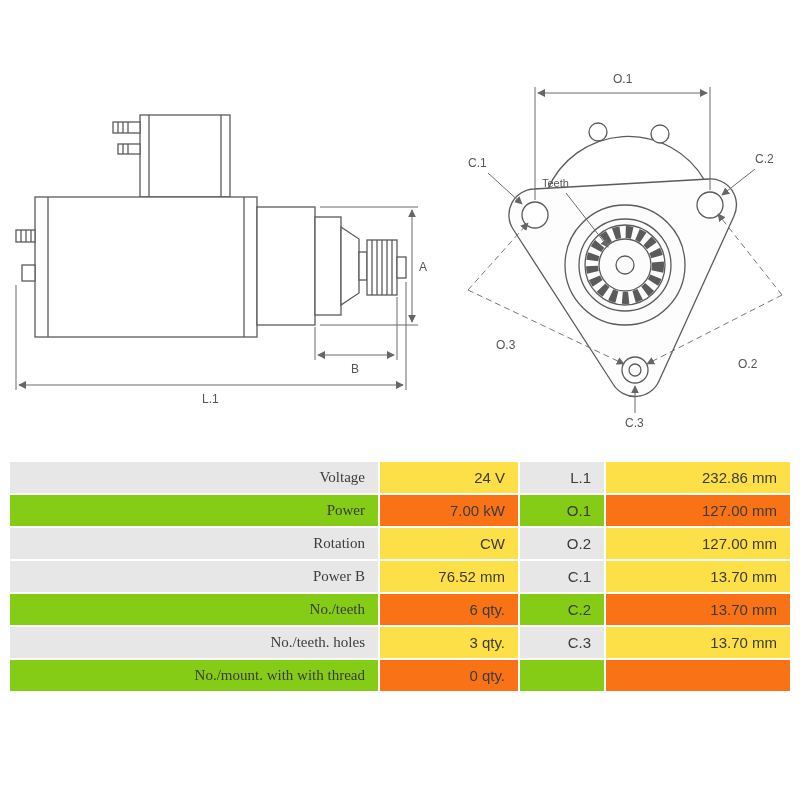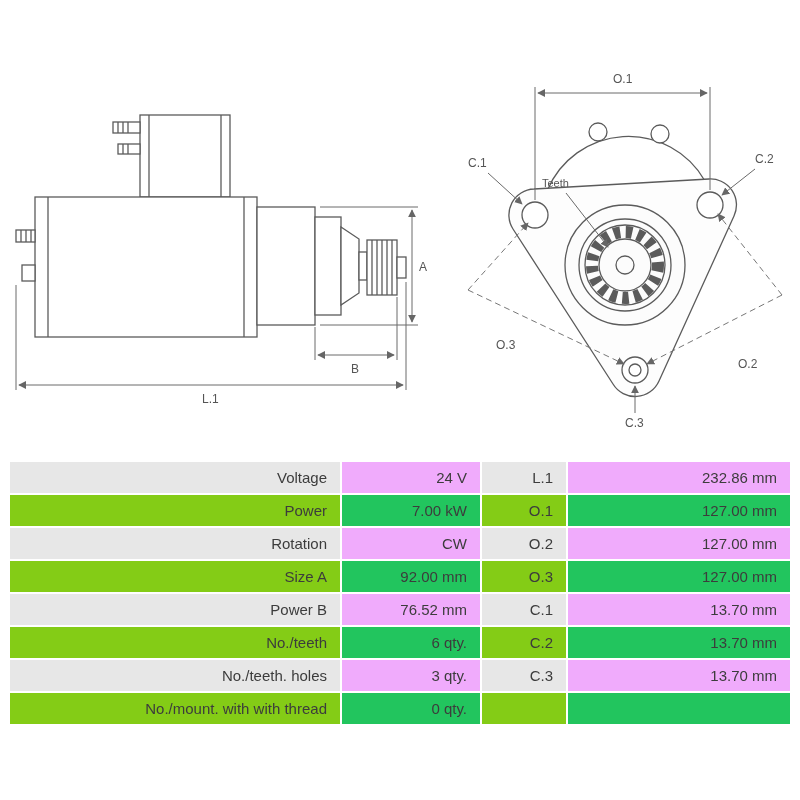--- a/index.html
+++ b/index.html
@@ -10,28 +10,28 @@
   .svg-side  { position:absolute; left:10px;  top:60px; }
   .svg-front { position:absolute; left:450px; top:55px; }
 
   svg text { font-family:"Liberation Sans", sans-serif; font-size:12px; fill:#555; stroke:none; }
   svg .small { font-size:11px; }
 
   table.spec { position:absolute; left:8px; top:460px; width:784px;
                border-collapse:separate; border-spacing:2px; table-layout:fixed;
                font-size:15px; color:#3c3c3c; }
   table.spec td { height:31px; padding:0 13px; white-space:nowrap; overflow:hidden; }
-  .c-label  { width:330px; text-align:right; }
+  .c-label  { width:368px; text-align:right;font-family:Liberation Serif, serif; }
   .c-val    { width:138px; text-align:right; }
   .c-dim    { width:84px;  text-align:right; }
   .c-dimval { text-align:right; }
   tr.odd  .c-label, tr.odd  .c-dim  { background:#e7e7e7; }
-  tr.odd  .c-val,   tr.odd  .c-dimval { background:#f0abfc; }
+  tr.odd  .c-val,   tr.odd  .c-dimval { background:#fde047; }
   tr.even .c-label, tr.even .c-dim  { background:#84cc16; }
-  tr.even .c-val,   tr.even .c-dimval { background:#22c55e; }
+  tr.even .c-val,   tr.even .c-dimval { background:#f97316; }
 </style>
 </head>
 <body>
 
 <div class="canvas">
 
   <svg class="svg-side" width="420" height="350" viewBox="0 0 420 350">
     <defs>
       <marker id="ah1" viewBox="0 0 10 10" refX="9" refY="5" markerWidth="8" markerHeight="8" orient="auto-start-reverse">
         <path d="M0,0 L10,5 L0,10 z" fill="#666"></path>
@@ -167,26 +167,20 @@
         <td class="c-val">7.00 kW</td>
         <td class="c-dim">O.1</td>
         <td class="c-dimval">127.00 mm</td>
       </tr>
       <tr class="odd">
         <td class="c-label">Rotation</td>
         <td class="c-val">CW</td>
         <td class="c-dim">O.2</td>
         <td class="c-dimval">127.00 mm</td>
       </tr>
-      <tr class="even">
-        <td class="c-label">Size A</td>
-        <td class="c-val">92.00 mm</td>
-        <td class="c-dim">O.3</td>
-        <td class="c-dimval">127.00 mm</td>
-      </tr>
       <tr class="odd">
         <td class="c-label">Power B</td>
         <td class="c-val">76.52 mm</td>
         <td class="c-dim">C.1</td>
         <td class="c-dimval">13.70 mm</td>
       </tr>
       <tr class="even">
         <td class="c-label">No./teeth</td>
         <td class="c-val">6 qty.</td>
         <td class="c-dim">C.2</td>

